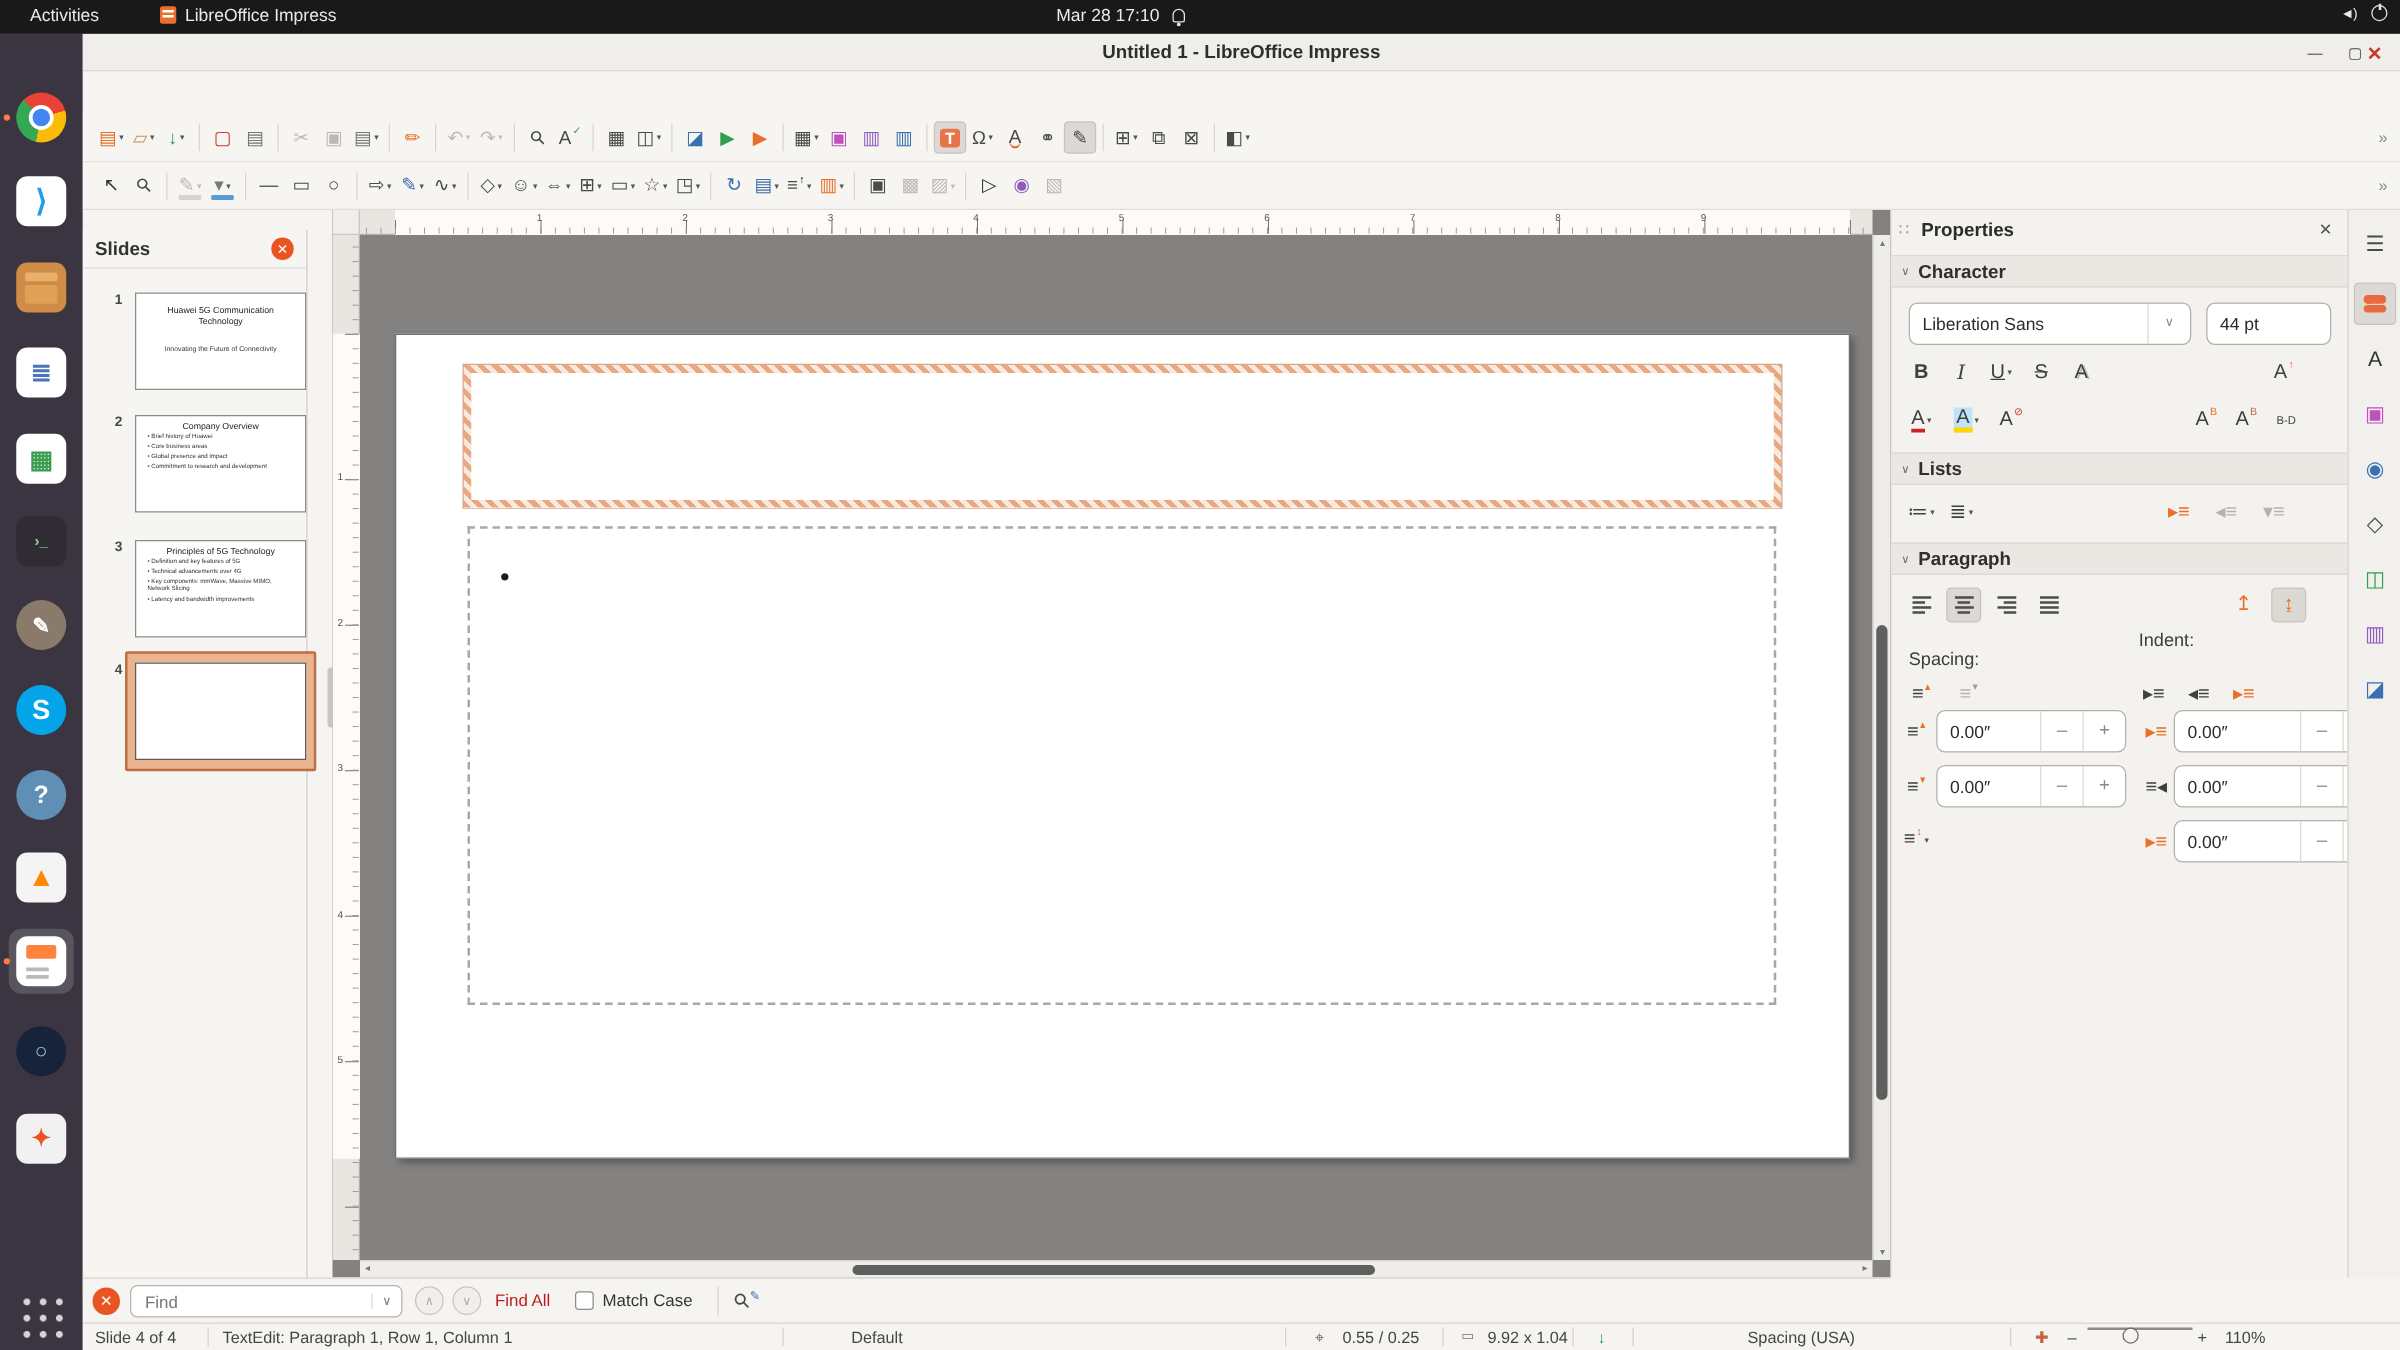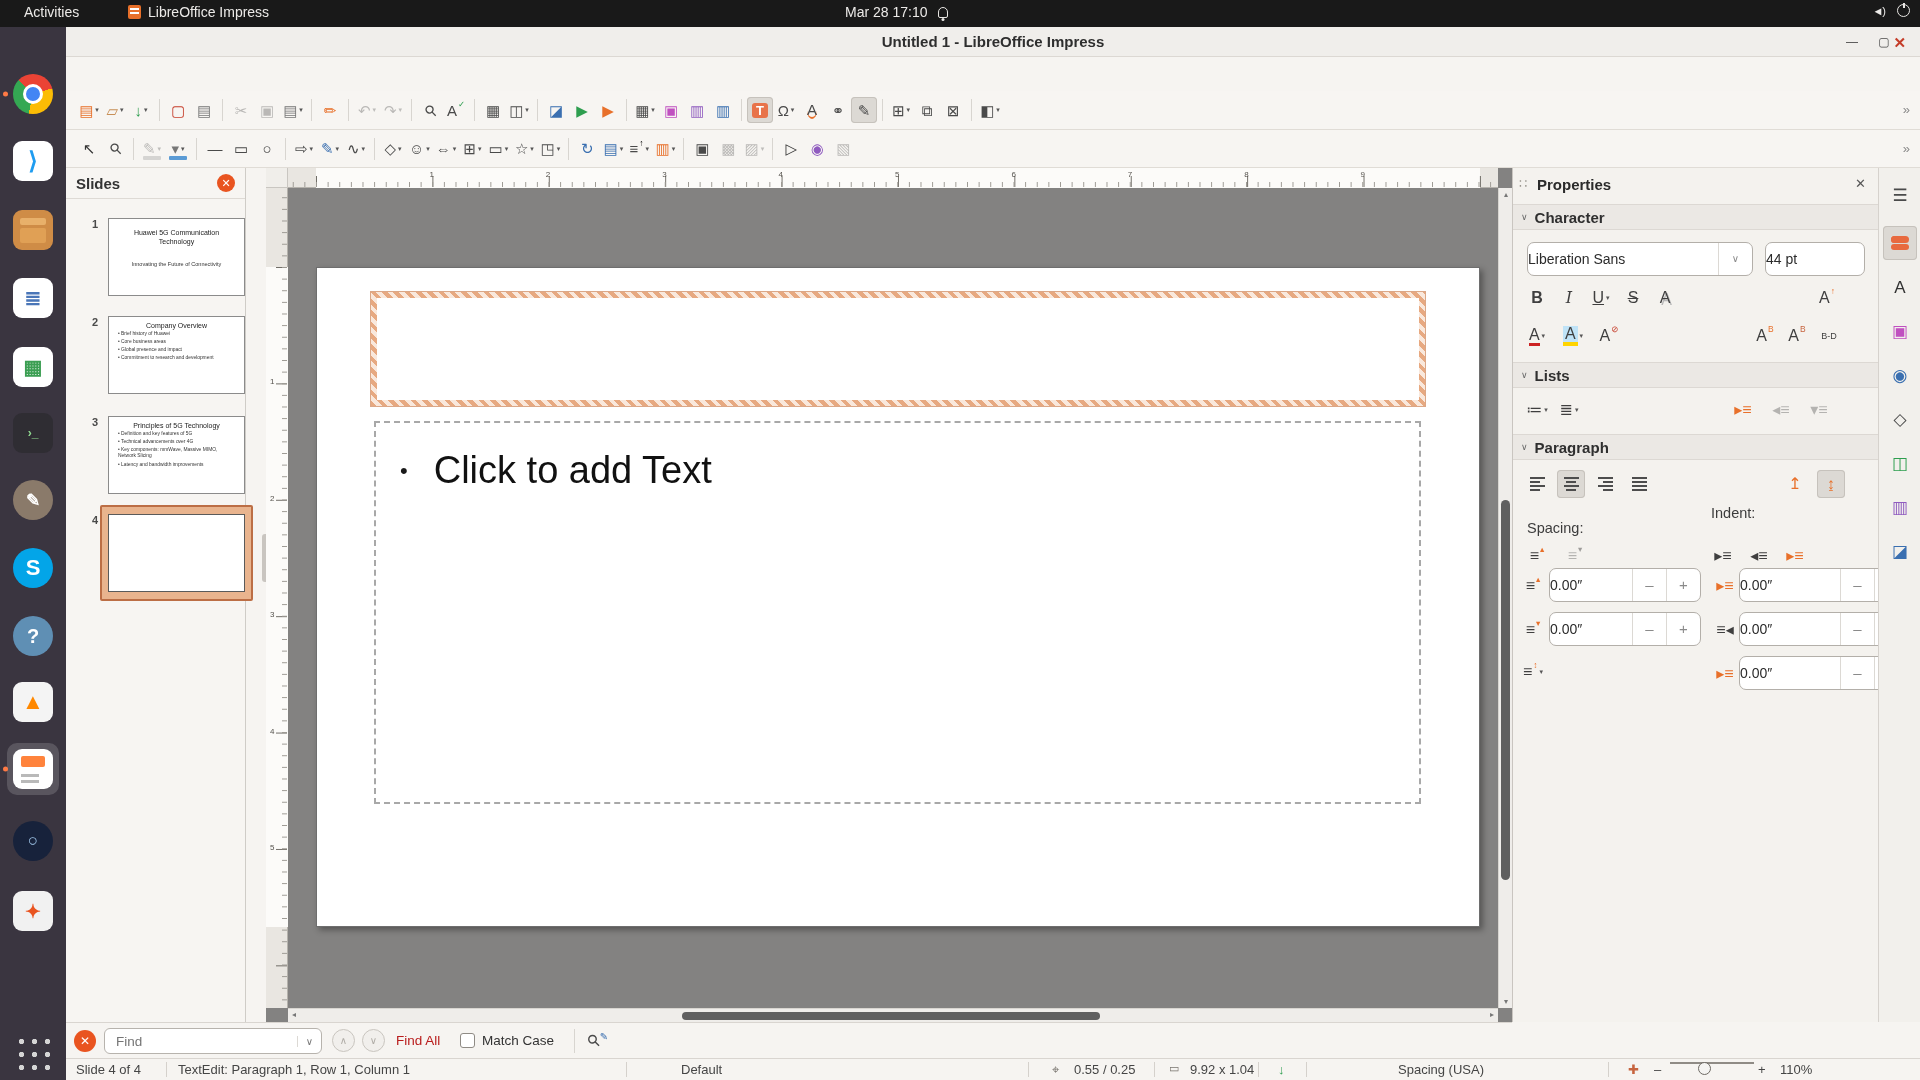--- a/index.html
+++ b/index.html
@@ -68,21 +68,21 @@
   .or{color:#e8702a!important}.grn{color:#2e9e4f!important}.red{color:#c7402e!important}
   .blu{color:#3a6fb0!important}.mag{color:#c050c0!important}.vio{color:#8f5bbf!important}
   .tan{color:#c89058!important}.gy2{color:#777!important}.blk{color:#333!important}
   .orb{color:#c7643f!important}
   .tbox{background:#e8734a;color:#fff!important;padding:1px 4px;border-radius:3px;font-weight:bold;font-size:13px!important}
   .fw{border-bottom:2.5px solid #e8702a;border-radius:0 0 50% 50%}
   .ovf{position:absolute;right:10px;color:#8a8a8a;font-size:13px}
   
   #main{position:absolute;left:0;top:141px;width:100%;height:854px}
   
-  #slidespanel{position:absolute;left:0;top:0;width:180px;height:854px;background:#f7f5f2;border-right:1px solid #cfccc7}
+  #slidespanel{position:absolute;left:0;top:16px;width:180px;height:854px;background:#f7f5f2;border-right:1px solid #cfccc7}
   #sphead{position:absolute;left:10px;top:7px;font-weight:bold;font-size:15px;color:#333}
   #spclose{position:absolute;right:10px;top:6px;width:18px;height:18px;border-radius:50%;background:#e95420;color:#fff;font-size:11px;display:flex;align-items:center;justify-content:center}
   #sphr{position:absolute;left:0;top:30px;width:100%;height:1px;background:#dedad5}
   .srow{position:absolute;left:0;width:200px;height:78px}
   .snum{position:absolute;left:4px;top:0;width:28px;text-align:right;font-size:11px;font-weight:bold;color:#4a4a4a}
   .sthumb{position:absolute;left:42px;top:0;width:137px;height:78px;background:#fff;border:1px solid #8b8b8b;overflow:hidden}
   .selbg{position:absolute;left:34px;top:-9px;width:153px;height:96px;background:#e9b48e;border:2px solid #bc6e45;border-radius:2px}
   .srow.sel .sthumb{border-color:#5a5a5a}
   .mt1{font-size:7px;text-align:center;margin-top:9px;line-height:1.3;color:#222;padding:0 10px}
   .ms1{font-size:5.5px;text-align:center;margin-top:15px;color:#333}
@@ -131,21 +131,21 @@
   .shA{text-shadow:1.5px 1.5px 0 #b9b9b9}
   .ulred{border-bottom:3.5px solid #cc2222}
   .hlyel{background:#bfe3f7;border-bottom:4px solid #ffd400;padding:0 2px}
   .tiny{font-size:9px!important;letter-spacing:0;color:#3f3f3f}
   .al{width:15px;height:14px;background-repeat:no-repeat;background-image:linear-gradient(#4d4d4d,#4d4d4d),linear-gradient(#4d4d4d,#4d4d4d),linear-gradient(#4d4d4d,#4d4d4d),linear-gradient(#4d4d4d,#4d4d4d);background-size:15px 2px,10px 2px,15px 2px,10px 2px;background-position:0 0,0 4px,0 8px,0 12px}
   .al.c{background-position:0 0,2.5px 4px,0 8px,2.5px 12px}
   .al.r{background-position:0 0,5px 4px,0 8px,5px 12px}
   .al.j{background-size:15px 2px,15px 2px,15px 2px,15px 2px;background-position:0 0,0 4px,0 8px,0 12px}
   .plabel{position:absolute;font-size:14.5px;color:#3c3c3c}
   .spin{position:absolute;height:34px;background:#fff;border:1px solid #b3afa9;border-radius:7px;display:flex;align-items:center;font-size:14px;color:#2b2b2b}
-  .spin .val{flex:1}
+  .spin .val{padding-left:10px;flex:1}
   .spin .sb{width:34px;text-align:center;border-left:1px solid #dcd9d4;color:#8a8a8a;font-size:15px;line-height:32px}
   #tabstrip{position:absolute;left:366px;top:0;width:42px;height:854px;background:#f2f0ec;border-left:1px solid #d6d2cd}
   #tabstrip .tb{position:absolute;left:4px;width:34px;height:34px;justify-content:center}
   #tabstrip .tb .g{font-size:17px;color:#4a4a4a}
   .props{position:relative;width:18px;height:16px;display:inline-block}
   .props::before,.props::after{content:"";position:absolute;left:0;right:0;height:6.5px;border-radius:3.5px;background:#e86a3f}
   .props::before{top:1px}.props::after{bottom:1px}
   .props::before{box-shadow:inset 4px 0 0 #e86a3f}
   
   #findbar{position:absolute;left:0;top:995px;width:1446px;height:36px;background:#f6f4f1;border-top:1px solid #d9d5d0}
@@ -543,21 +543,20 @@
           <span class="rnum" style="top: 422.2px; left: 4px;">3</span>
           <span class="rnum" style="top: 538.6px; left: 4px;">4</span>
           <span class="rnum" style="top: 655px; left: 4px;">5</span>
         </div>
 
       <div id="page">
         <div id="titleph"></div>
         <div id="contentph">
           <div class="phtext">
             <span class="phbullet">•</span>
-            <span class="phlabel">Click to add Text</span>
           </div>
         </div>
       </div>
 
       <div id="vscroll">
         <span class="sarr" style="top:2px">▴</span>
         <div id="vthumb"></div>
         <span class="sarr" style="bottom:2px">▾</span>
       </div>
       <div id="hscroll">

